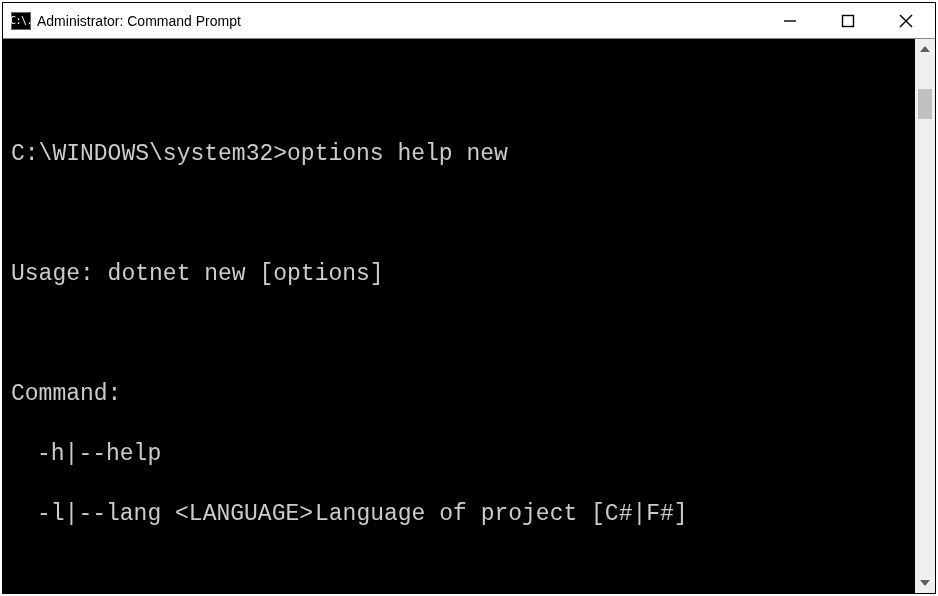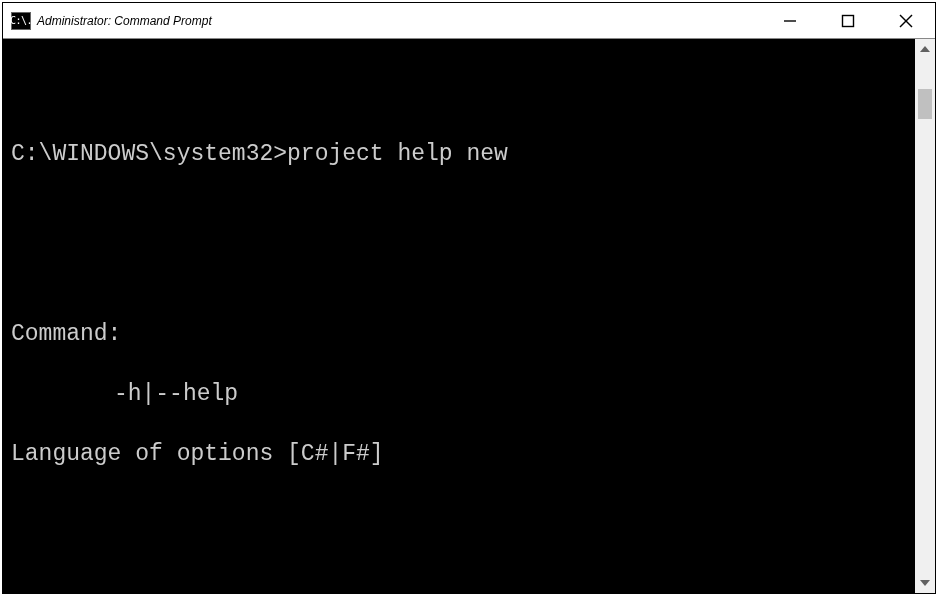--- a/index.html
+++ b/index.html
@@ -36,24 +36,23 @@
     color: #fff;
     font-size: 10px;
     font-family: Consolas, monospace;
     display: flex;
     align-items: center;
     justify-content: center;
     border: 1px solid #666;
     letter-spacing: -0.5px;
   }
   .titlebar-title {
-    font-size: 12px;
+    font-size: 14px;
     color: #000;
     flex: 0 0 auto;
-    font-style: italic;
   }
   .titlebar-spacer { flex: 1 1 auto; }
   .titlebar-btn {
     width: 58px;
     height: 36px;
     display: flex;
     align-items: center;
     justify-content: center;
     cursor: pointer;
   }
@@ -98,21 +97,21 @@
     right: 20px;
     bottom: 0;
     padding: 10px 8px 4px 8px;
     font-family: Consolas, "Courier New", monospace;
     font-size: 23px;
     line-height: 30px;
     color: #ccc;
     white-space: pre;
   }
   .prompt-row { display: flex; }
-  .opt-row { display: flex; text-align: center; }
+  .opt-row { display: flex; }
   .opt-flag { width: 304px; padding-left: 26px; }
 </style>
 </head>
 <body>
 
 <div class="window">
 
   <div class="titlebar">
     <div class="titlebar-icon">C:\.</div>
     <div class="titlebar-title">Administrator: Command Prompt</div>
@@ -131,26 +130,27 @@
       <svg width="16" height="16" viewBox="0 0 16 16">
           <line x1="2" y1="2" x2="14" y2="14" stroke="#000" stroke-width="1.4"></line>
           <line x1="14" y1="2" x2="2" y2="14" stroke="#000" stroke-width="1.4"></line>
         </svg>
     </div>
   </div>
 
   <div class="client">
     <div class="terminal">
 <div> </div>
-<div class="prompt-row"><span>C:\WINDOWS\system32&gt;</span><span>project help new</span></div>
+<div class="prompt-row"><span>C:\WINDOWS\system32&gt;</span><span>options help new</span></div>
 <div> </div>
+<div>Usage: dotnet new [options]</div>
 <div> </div>
 <div>Command:</div>
 <div class="opt-row"><span class="opt-flag">-h|--help</span></div>
-<div class="opt-row"><span>Language of options [C#|F#]</span></div>
+<div class="opt-row"><span class="opt-flag">-l|--lang &lt;LANGUAGE&gt;</span><span>Language of project [C#|F#]</span></div>
 
 
 
     </div>
 
     <div class="scrollbar">
       <div class="scroll-arrow">
         <svg width="10" height="6" viewBox="0 0 10 6">
             <path d="M5 0 L10 6 L0 6 Z" fill="#606060"></path>
           </svg>

